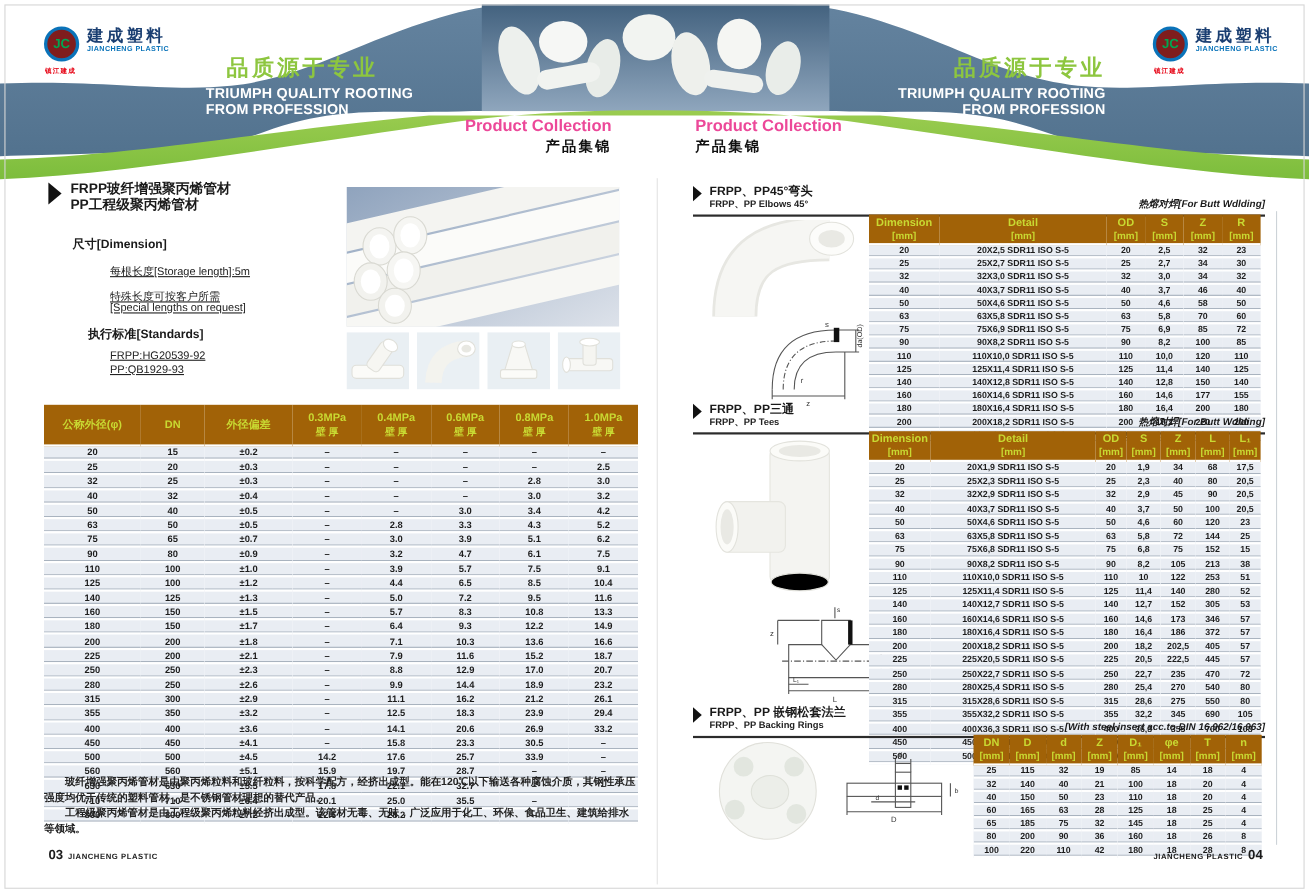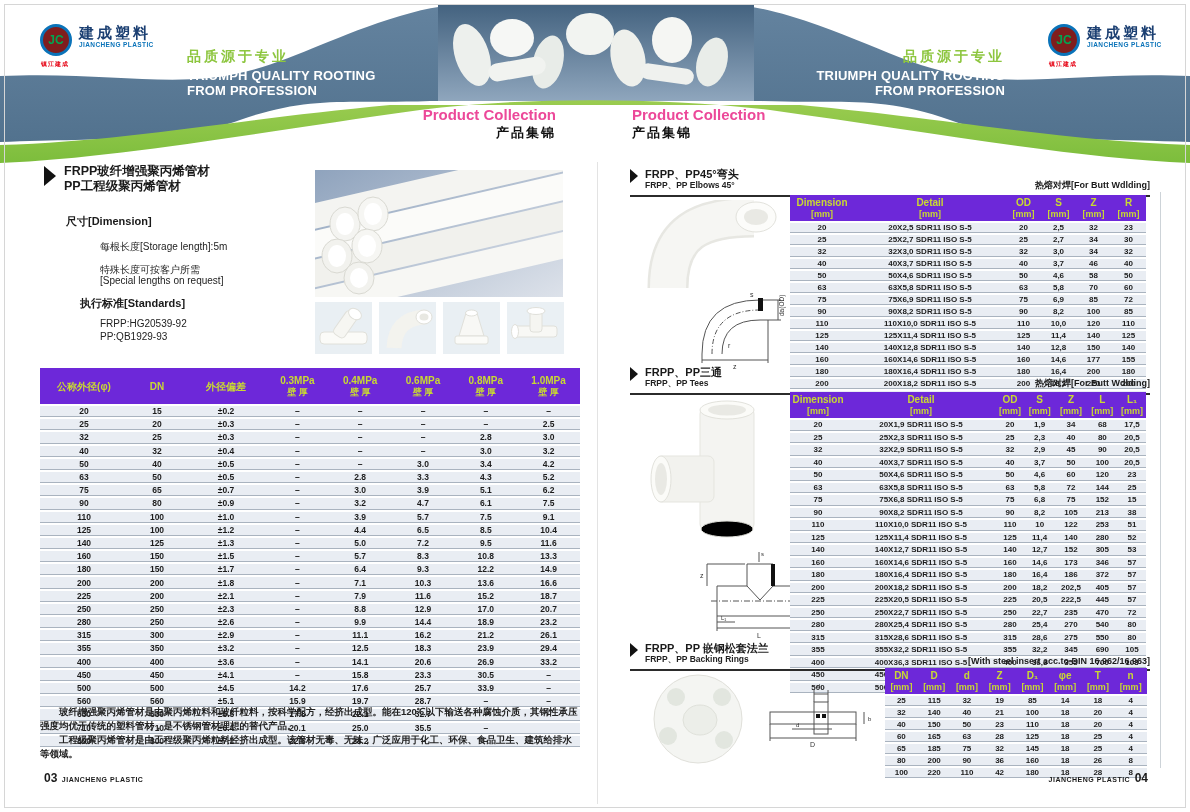--- a/index.html
+++ b/index.html
@@ -12,41 +12,41 @@
 
   
   .header-art{position:absolute;left:0;top:0;}
   .logo{position:absolute;display:flex;align-items:flex-start;gap:7px;}
   .logo-circle{width:26px;height:26px;border:3px solid #0a73b9;border-radius:50%;background:#7f1d1d;
     color:#00a651;font-weight:bold;font-size:12px;display:flex;align-items:center;justify-content:center;}
   .logo-cn{font-size:15px;font-weight:bold;color:#1b3f72;letter-spacing:3px;line-height:17px;}
   .logo-en{font-size:6.5px;font-weight:bold;color:#0a73b9;letter-spacing:0.4px;}
   .seal{position:absolute;font-size:6px;color:#e60012;font-weight:bold;letter-spacing:1px;}
   .slogan{position:absolute;}
-  .slogan .cn{font-size:14px;font-weight:bold;color:#8dc63f;letter-spacing:3px;margin-bottom:2px;}
+  .slogan .cn{font-size:20px;font-weight:bold;color:#8dc63f;letter-spacing:3px;margin-bottom:2px;margin-left:19px;}
   .slogan .en{font-size:13px;font-weight:bold;color:#fff;line-height:15px;letter-spacing:0.2px;}
   .slogan.right{text-align:right;}
 
   .collection{position:absolute;}
   .collection .en{font-size:15px;font-weight:bold;color:#ec4899;}
   .collection .cn{font-size:13px;font-weight:bold;color:#101010;letter-spacing:2px;margin-top:1px;}
   .collection.ra{text-align:right;}
 
   
   .sec-title{position:absolute;display:flex;gap:8px;}
   .tri{width:0;height:0;border-left:12px solid #121212;border-top:10px solid transparent;border-bottom:10px solid transparent;margin-top:2px;}
   .tri.small{border-left:8px solid #121212;border-top:7px solid transparent;border-bottom:7px solid transparent;margin-top:1px;}
   .sec-title .t1{font-size:12.5px;font-weight:bold;line-height:15px;}
   .spec-head{font-size:11px;font-weight:bold;}
-  .spec-line{font-size:10px;color:#222;}
+  .spec-line{font-size:10px;color:#222;text-decoration:underline;}
 
   
   .twrap{position:absolute;}
   table.dt{border-collapse:separate;border-spacing:0;table-layout:fixed;width:100%;text-align:center;}
-  table.dt thead th{background:#6d28d9;border-bottom:2px solid #fff;vertical-align:middle;padding:2px 0;}
+  table.dt thead th{background:#a16207;border-bottom:2px solid #fff;vertical-align:middle;padding:2px 0;}
   table.dt thead .h1{color:#c9d932;font-weight:bold;font-size:10px;line-height:11px;}
   table.dt thead .h2{color:#c9d932;font-weight:bold;font-size:9px;line-height:10px;margin-top:1px;}
   table.dt tbody td{background:#e9edf3;border-bottom:2px solid #fff;box-shadow:inset 0 -1px 0 #a9b3bf;
     font-weight:bold;color:#1c1c1c;vertical-align:middle;overflow:hidden;white-space:nowrap;}
   .tbl-left tbody td{height:9.2px;font-size:8.5px;line-height:9px;}
   .tbl-left th:nth-child(1){width:88px}.tbl-left th:nth-child(2){width:58px}.tbl-left th:nth-child(3){width:80px}
   .tbl-left thead th{height:32px;}
   .tbl-sm thead .h1{font-size:8.5px;line-height:9px;}
   .tbl-sm thead .h2{font-size:8px;line-height:9px;}
   .tbl-sm tbody td{font-size:8px;}
@@ -59,21 +59,21 @@
   .tbl-rings tbody td{height:7.5px;line-height:8px;}
 
   .notes{font-size:9.5px;font-weight:bold;line-height:13.5px;color:#222;}
   .notes p{margin:0 0 1px 0;text-indent:2em;}
 
   
   .rsec{position:absolute;width:520px;border-bottom:2px solid #2b2b2b;padding-bottom:3px;}
   .rsec .row{display:flex;align-items:flex-start;gap:7px;}
   .rsec .tcn{font-size:11px;font-weight:bold;line-height:12px;}
   .rsec .ten{font-size:8.5px;font-weight:bold;color:#222;}
-  .rsec .note{margin-left:auto;font-size:9px;font-weight:bold;align-self:flex-end;}
+  .rsec .note{margin-left:auto;font-size:9px;font-weight:bold;align-self:flex-end;font-style:italic;}
 
   .footer{position:absolute;font-weight:bold;}
   .footer .num{font-size:12px;}
   .footer .fb{font-size:7px;letter-spacing:0.5px;}
 
   svg text{font-family:"Liberation Sans",sans-serif;}
 </style>
 </head>
 <body>
 

